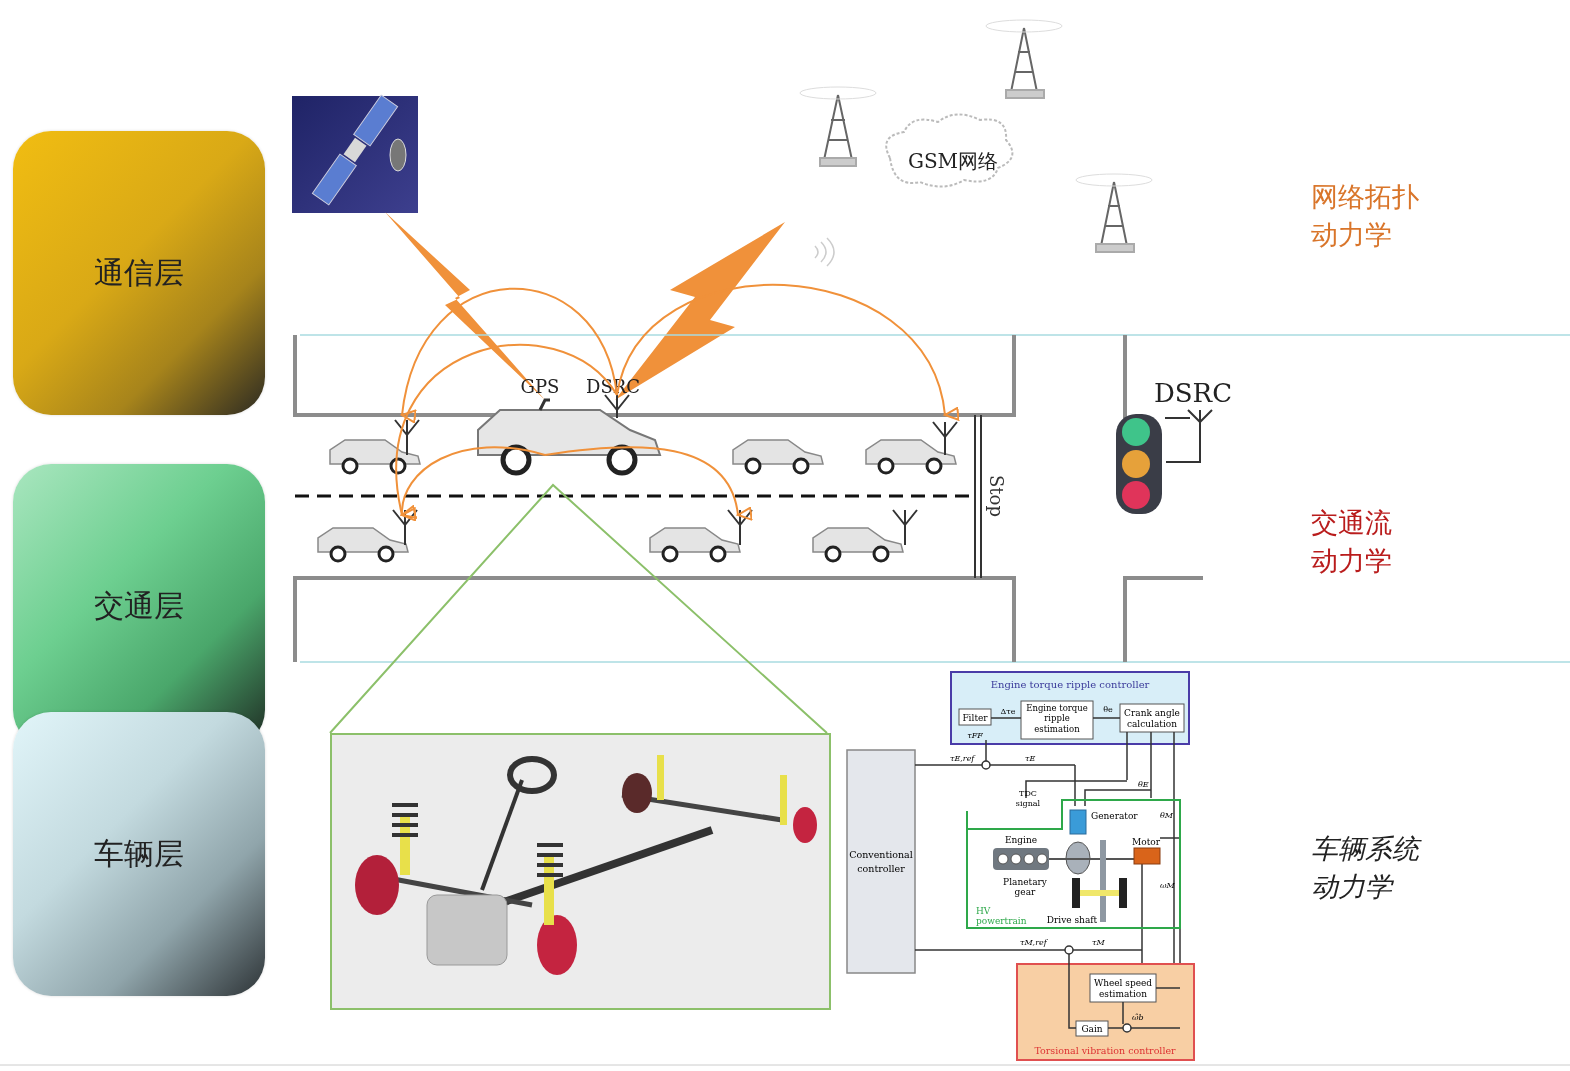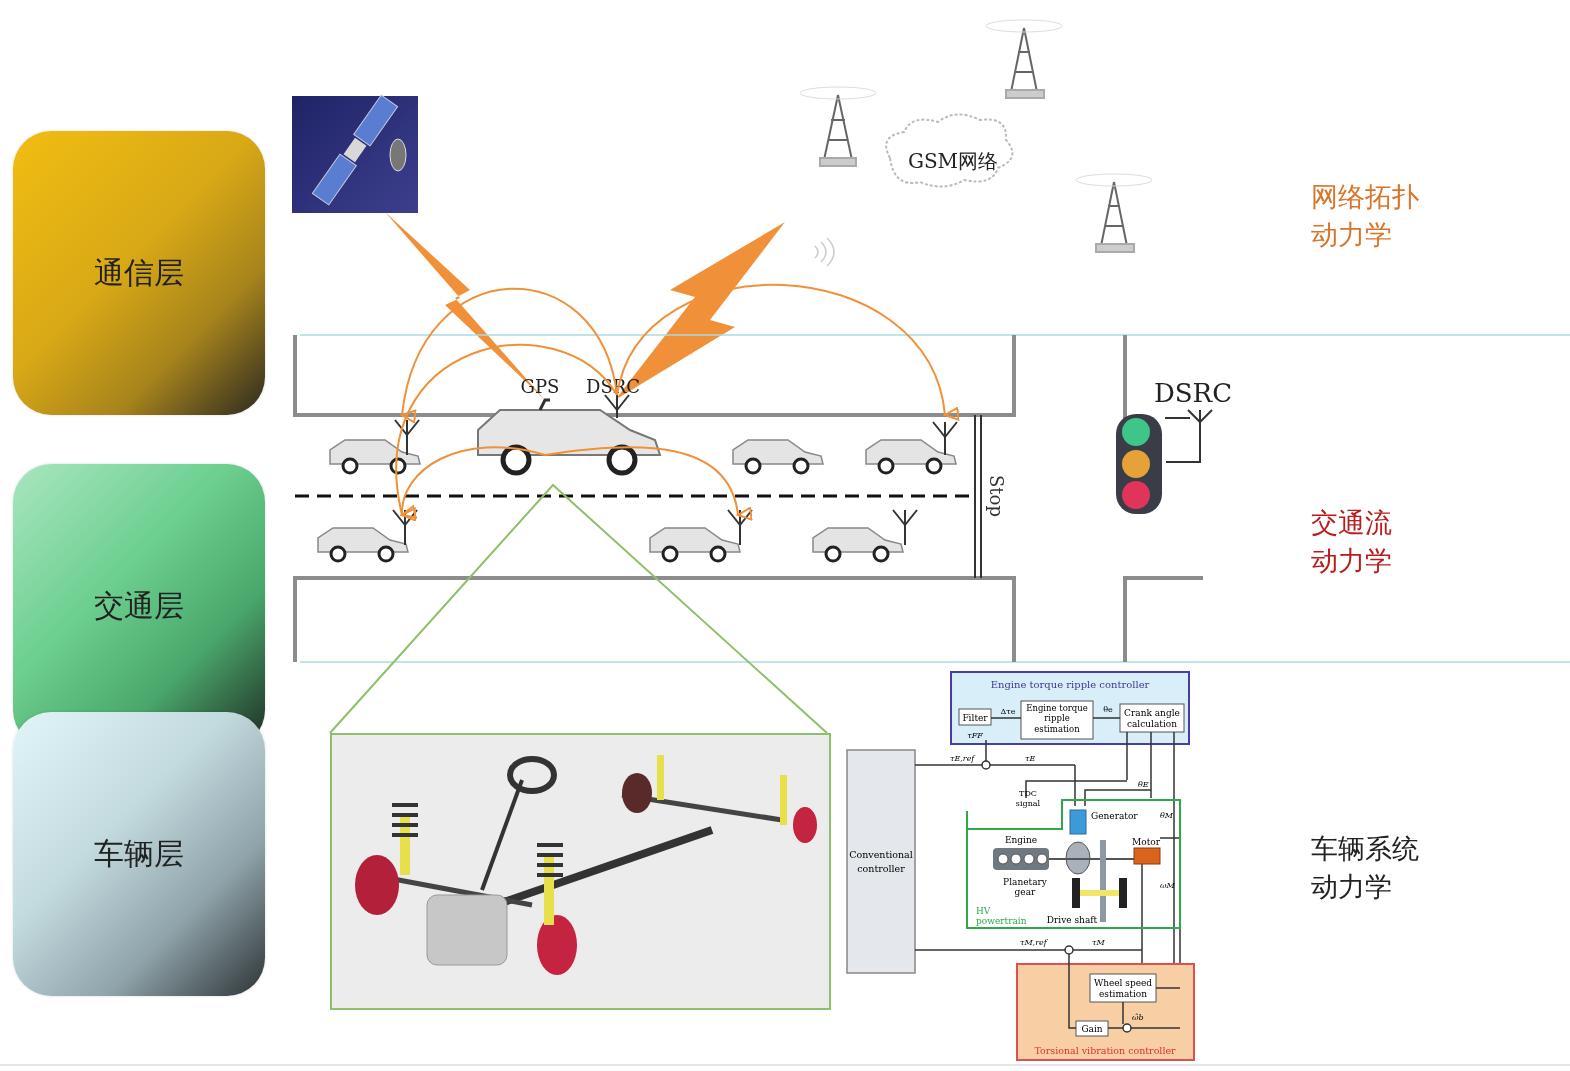--- a/index.html
+++ b/index.html
@@ -31,21 +31,21 @@
 </div>
 
 <div class="dyn-label" style="left:1311px; top:178px; color:#d9752a;">
   <div>网络拓扑</div>
   <div>动力学</div>
 </div>
 <div class="dyn-label" style="left:1311px; top:480px; color:#b91c1c;margin-top:24px;">
   <div>交通流</div>
   <div>动力学</div>
 </div>
-<div class="dyn-label" style="left:1311px; top:830px; color:#222;">
+<div class="dyn-label" style="left:1311px; top:830px; color:#222;font-style:italic;">
   <div>车辆系统</div>
   <div>动力学</div>
 </div>
 
 <div class="chassis-box">
   <svg width="497" height="273" viewBox="0 0 497 273">
 
     <line x1="120" y1="185" x2="380" y2="95" stroke="#333" stroke-width="8"></line>
     <line x1="40" y1="140" x2="200" y2="170" stroke="#444" stroke-width="5"></line>
     <line x1="290" y1="60" x2="450" y2="85" stroke="#444" stroke-width="5"></line>

